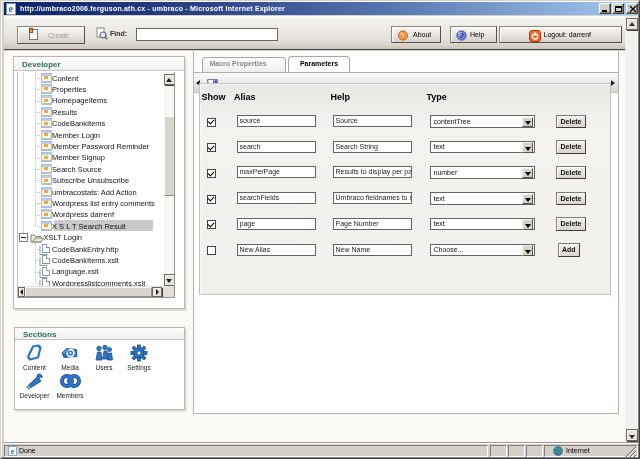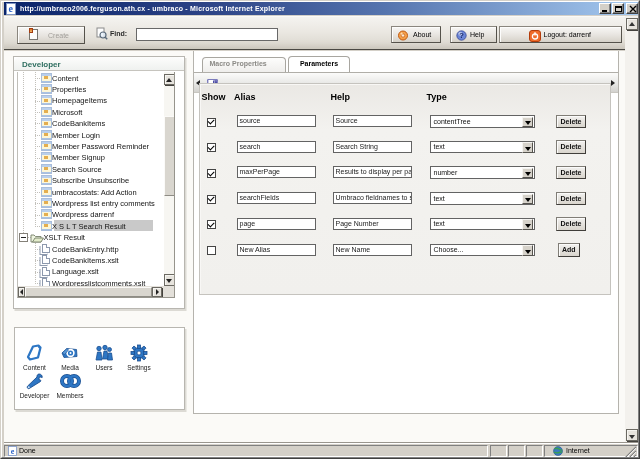--- a/index.html
+++ b/index.html
@@ -167,21 +167,21 @@
             <span class="txt">Properties</span>
           </div>
 <div class="hdot" style="left:16.5px;top:28.5px;width:6px"></div>
 <div class="mico" style="left:22.5px;top:23.3px"></div>
 <div class="trow" style="left:34px;top:22.8px">
             <span class="txt">HomepageItems</span>
           </div>
 <div class="hdot" style="left:16.5px;top:39.9px;width:6px"></div>
 <div class="mico" style="left:22.5px;top:34.7px"></div>
 <div class="trow" style="left:34px;top:34.2px">
-            <span class="txt">Microsoft</span>
+            <span class="txt">Results</span>
           </div>
 <div class="hdot" style="left:16.5px;top:51.3px;width:6px"></div>
 <div class="mico" style="left:22.5px;top:46.1px"></div>
 <div class="trow" style="left:34px;top:45.6px">
             <span class="txt">CodeBankItems</span>
           </div>
 <div class="hdot" style="left:16.5px;top:62.7px;width:6px"></div>
 <div class="mico" style="left:22.5px;top:57.5px"></div>
 <div class="trow" style="left:34px;top:57.0px">
             <span class="txt">Member Login</span>
@@ -228,21 +228,21 @@
             <span class="txt">X S L T Search Result</span>
           </div>
 <div class="abs" style="left:0.5px;top:160.8px;width:9px;height:9px;background:#fff;border:1px solid #848078"></div>
 <div class="abs" style="left:2.5px;top:164.8px;width:5px;height:1px;background:#222"></div>
 <div class="hdot" style="left:9.5px;top:165.3px;width:3px"></div>
 <svg class="abs" style="left:12px;top:160.6px" width="14" height="10" viewBox="0 0 14 10">
 <path d="M1 9 L1 2 L4 2 L5.5 3.5 L11 3.5 L11 9 Z" fill="#eef4e0" stroke="#76806a" stroke-width="0.9"></path>
 <path d="M2.5 9 L5 5 L13.5 5 L11 9 Z" fill="#e2ecca" stroke="#76806a" stroke-width="0.9"></path>
 </svg>
 <div class="trow" style="left:25.5px;top:159.6px">
-            <span class="txt">XSLT Result</span>
+            <span class="txt">XSLT Login</span>
           </div>
 <div class="hdot" style="left:16.5px;top:176.7px;width:6px"></div>
 <div class="xico" style="left:24px;top:172.0px"></div>
 <div class="trow" style="left:34px;top:171.0px">
             <span class="txt">CodeBankEntry.http</span>
           </div>
 <div class="hdot" style="left:16.5px;top:188.1px;width:6px"></div>
 <div class="xico" style="left:24px;top:183.4px"></div>
 <div class="trow" style="left:34px;top:182.4px">
             <span class="txt">CodeBankItems.xslt</span>
@@ -270,20 +270,23 @@
             <div class="arr" style="left:0.5px;top:1.5px;border:3px solid transparent;border-right:3.5px solid #222;border-left:none"></div>
           </div>
 <div class="abs" style="left:7px;top:214.5px;width:126.5px;height:10px;background:#d9d6cf;border:1px solid #8e8c85;border-top-color:#fbfaf8;border-left-color:#fbfaf8"></div>
 <div class="sbtn" style="left:134px;top:214.5px;width:10px;height:10px">
             <div class="arr" style="left:3px;top:1.5px;border:3px solid transparent;border-left:3.5px solid #222;border-right:none"></div>
           </div>
       </div>
     </div>
 
     <div class="panel" style="left:10px;top:276px;width:171px;height:83px;">
+      <div class="phead" style="height:12px;">
+          <span style="top:1.5px;">Sections</span>
+        </div>
       <div id="secticons"></div>
 <svg class="abs" style="left:8.5px;top:16px" width="22" height="19" viewBox="0 0 22 19">
           <path d="M9 2.5 L14.5 1.5 L16.5 3.5 L14 13.5 L6 15.5 L4 13 Z" fill="#fff" stroke="#2d76c4" stroke-width="2.2" stroke-linejoin="round"></path>
           <path d="M14.5 1.5 L16.5 3.5 L14.2 4.2 Z" fill="#2d76c4"></path>
         </svg>
 <svg class="abs" style="left:44px;top:16px" width="22" height="19" viewBox="0 0 22 19">
           <path d="M3 9 L8 4.5 L17.5 5.5 L18 12.5 L5 13.5 Z" fill="#2d76c4" stroke="#1c4f90" stroke-width="0.8"></path>
           <circle cx="11.5" cy="9" r="3.4" fill="#2d76c4" stroke="#fff" stroke-width="1.6"></circle>
           <circle cx="11.5" cy="9" r="1" fill="#fff"></circle>
           <path d="M3 9 L8 4.5 L9.5 6 L5.5 10.5 Z" fill="#5a9ad8" stroke="#1c4f90" stroke-width="0.6"></path>

